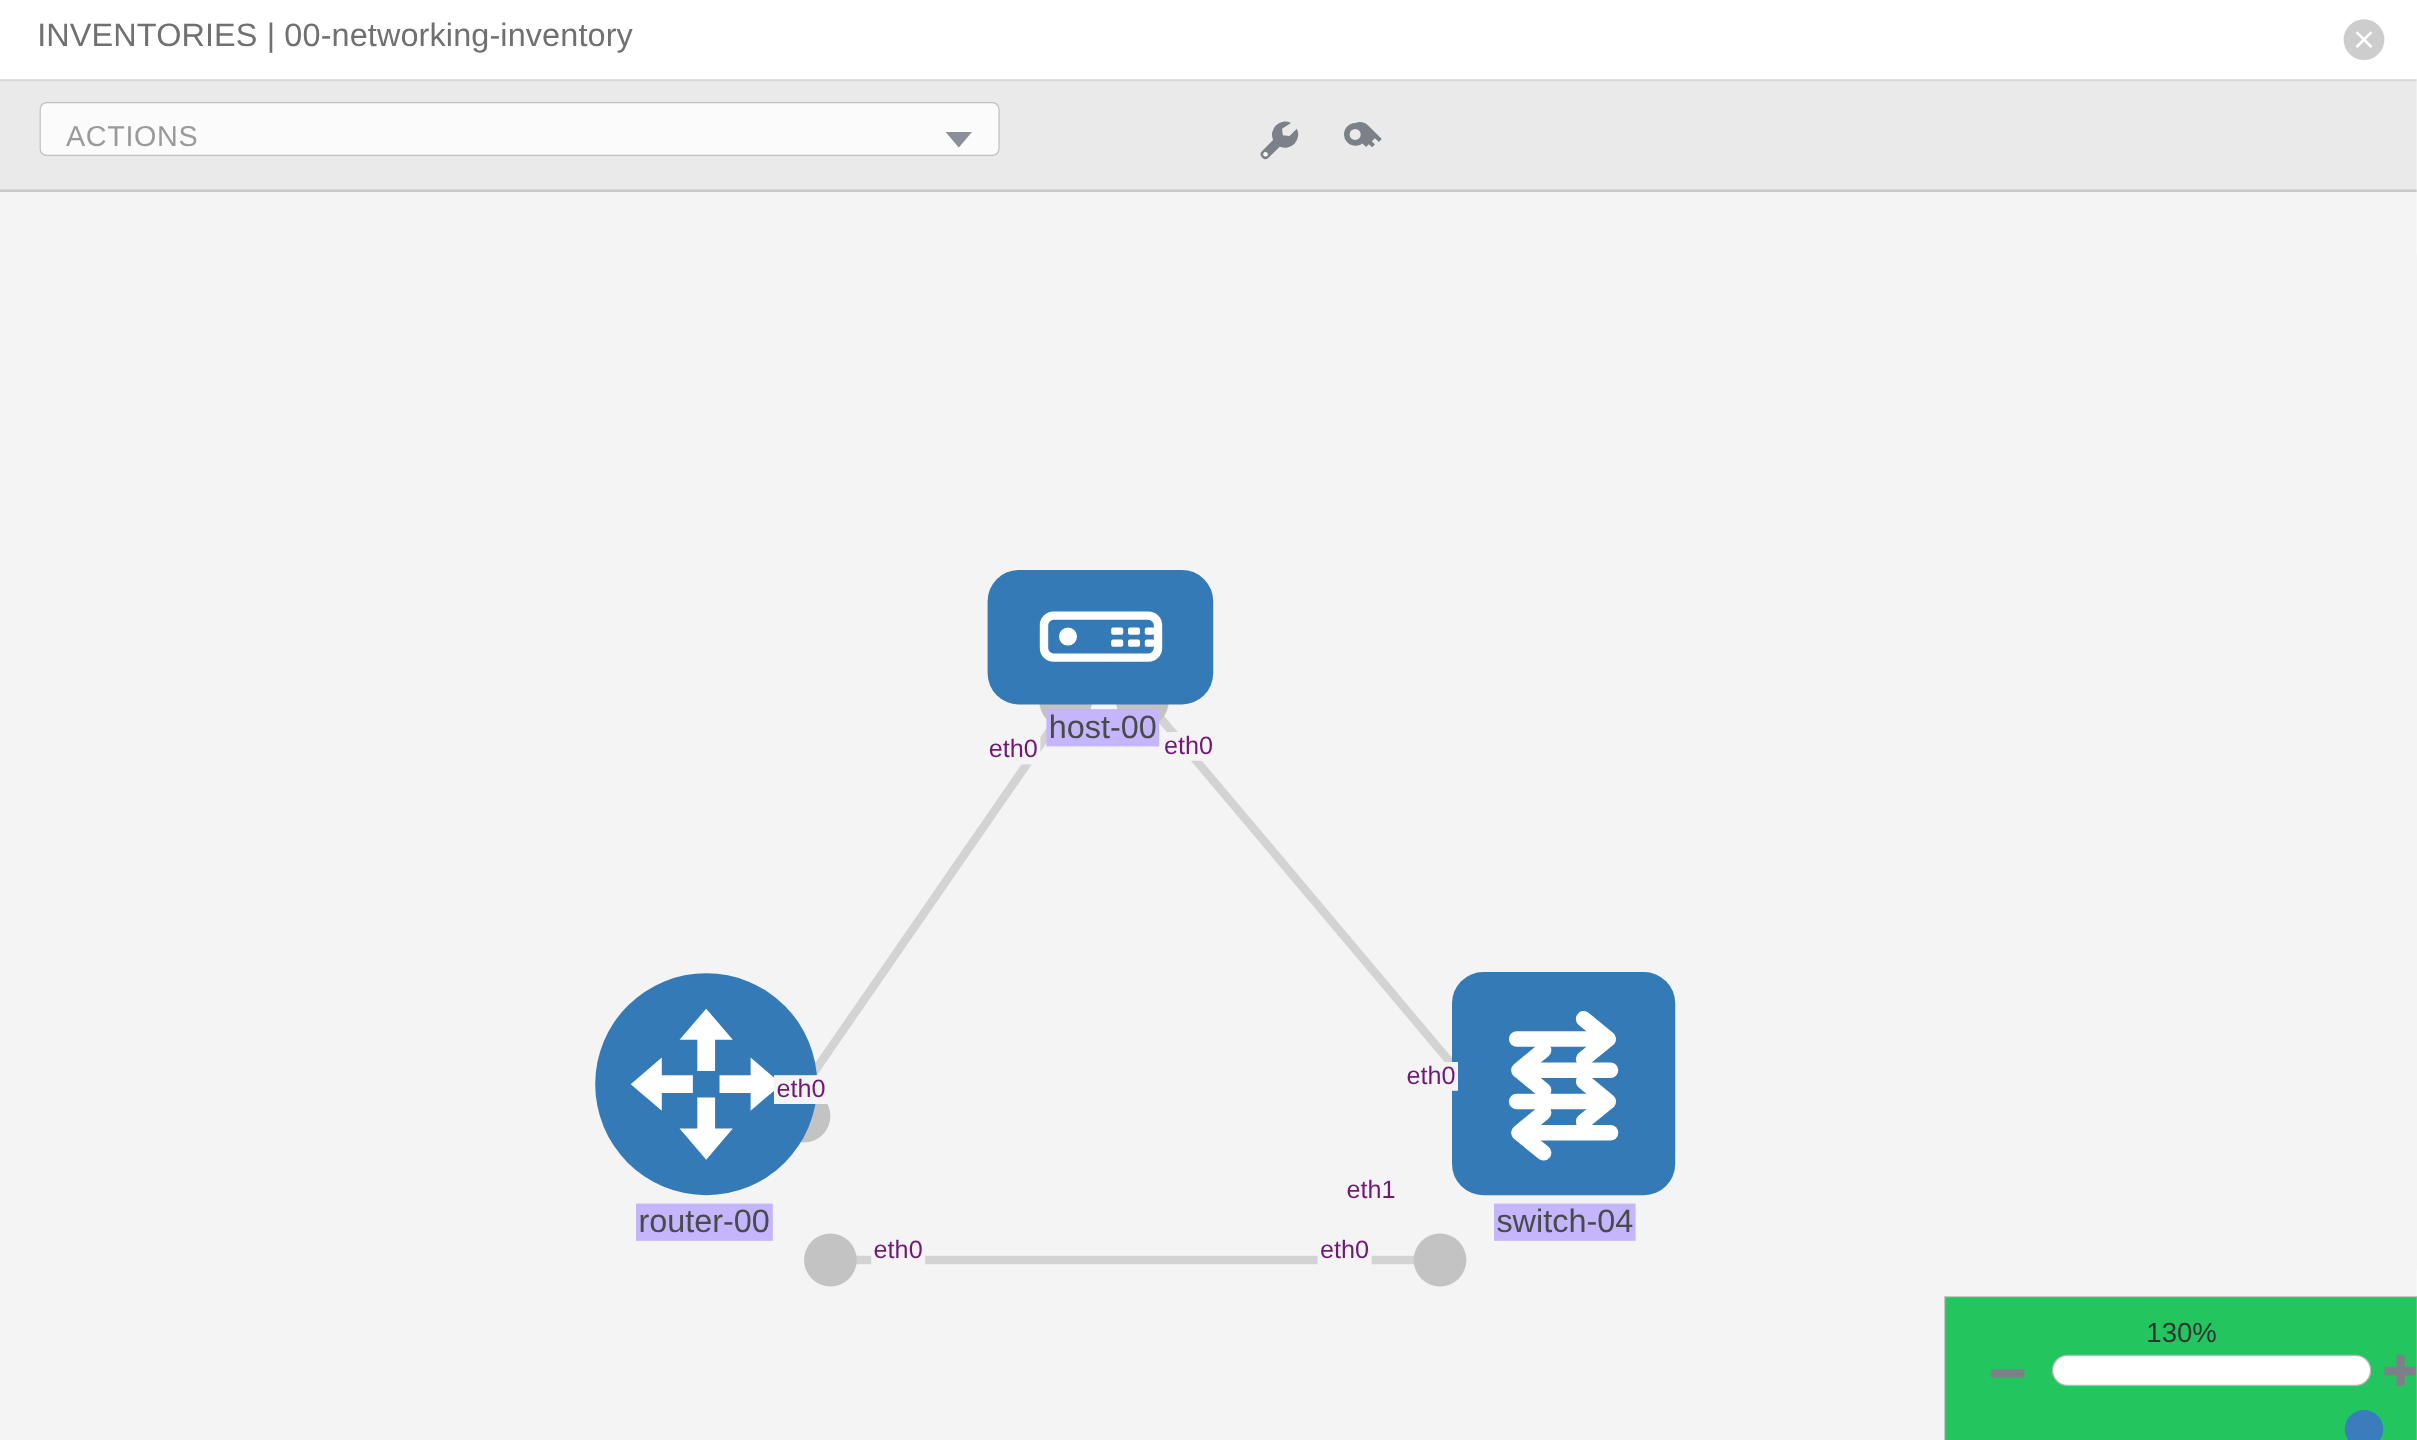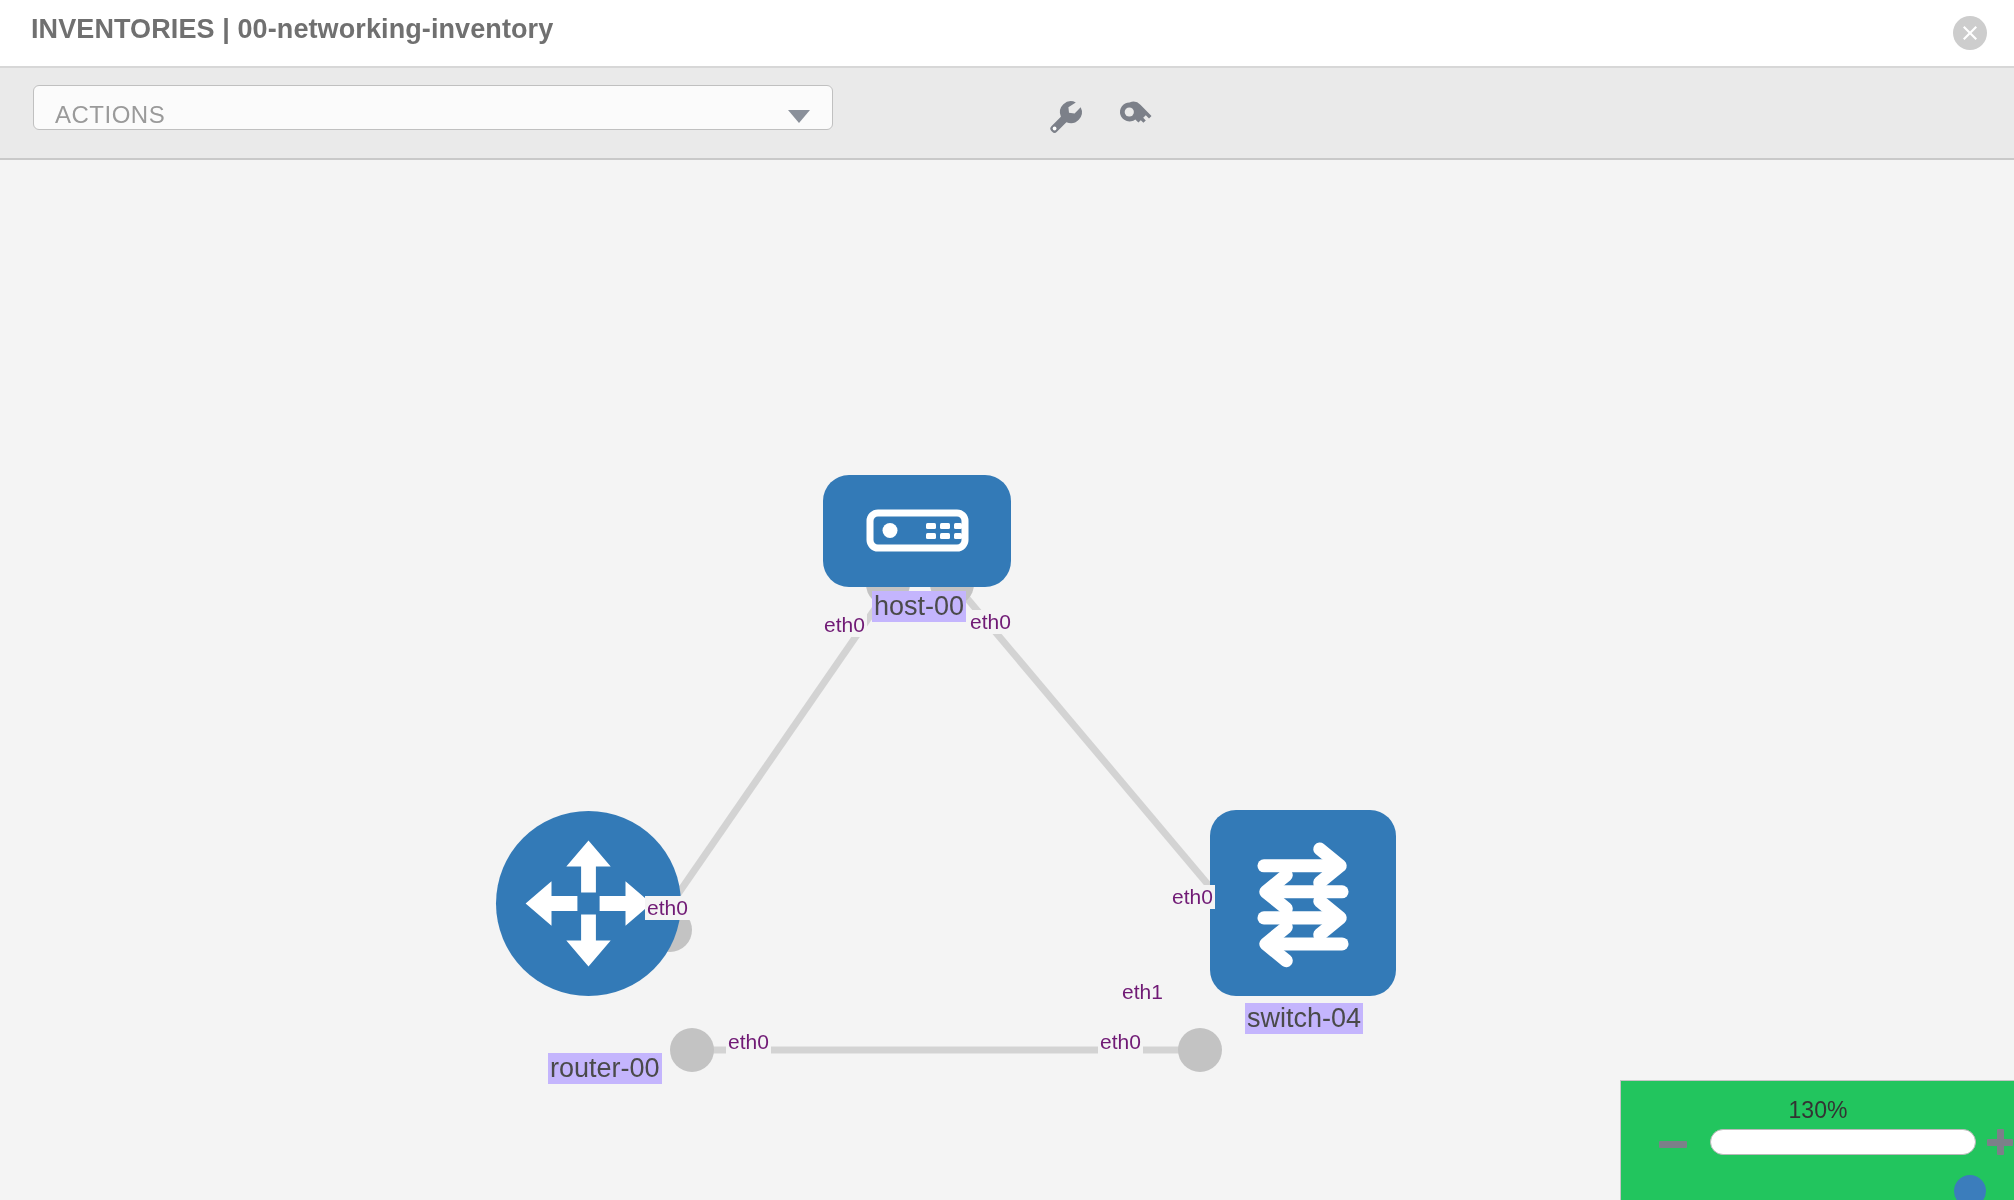--- a/index.html
+++ b/index.html
@@ -13,21 +13,21 @@
 
   
   .header {
     position: absolute; left: 0; top: 0;
     width: 2014px; height: 68px;
     background: #ffffff;
     border-bottom: 2px solid #d7d7d7;
   }
   .header-title {
     position: absolute; left: 31px; top: 14px;
-    font-size: 27px; font-weight: bold;
+    font-size: 27px; font-weight: normal;
     color: #707070; letter-spacing: 0.1px;
     white-space: nowrap;
   }
   .close-btn {
     position: absolute; right: 27px; top: 16px;
     width: 34px; height: 34px; border-radius: 50%;
     background: #cdcdcd; cursor: pointer;
   }
   .close-btn svg { position: absolute; left: 7px; top: 7px; }
 
@@ -90,21 +90,21 @@
 
   .node-label {
     position: absolute;
     font-size: 27px; color: #4a4a4a;
     background: #c4b5fd;
     white-space: nowrap;
     padding: 0 2px;
     text-align: center;
   }
   .lbl-host   { left: 872px; top: 431px; }
-  .lbl-router { left: 530px; top: 893px; margin-left: 18px; }
+  .lbl-router { left: 530px; top: 843px; }
   .lbl-switch { left: 1245px; top: 843px; }
 
   .edge-label {
     position: absolute;
     font-size: 21px; color: #701a75;
     background: #f4f4f4;
     white-space: nowrap;
     padding: 0 2px;
   }
   .el-host-left   { left: 822px; top: 453px; }

